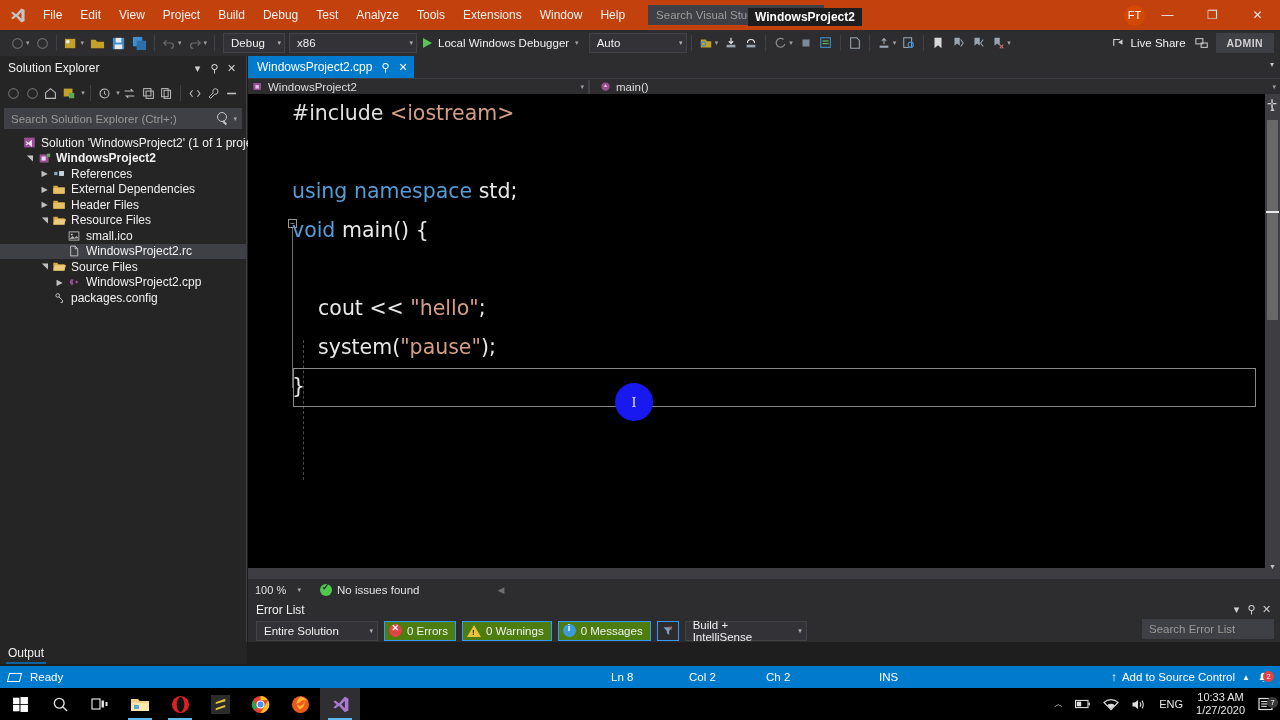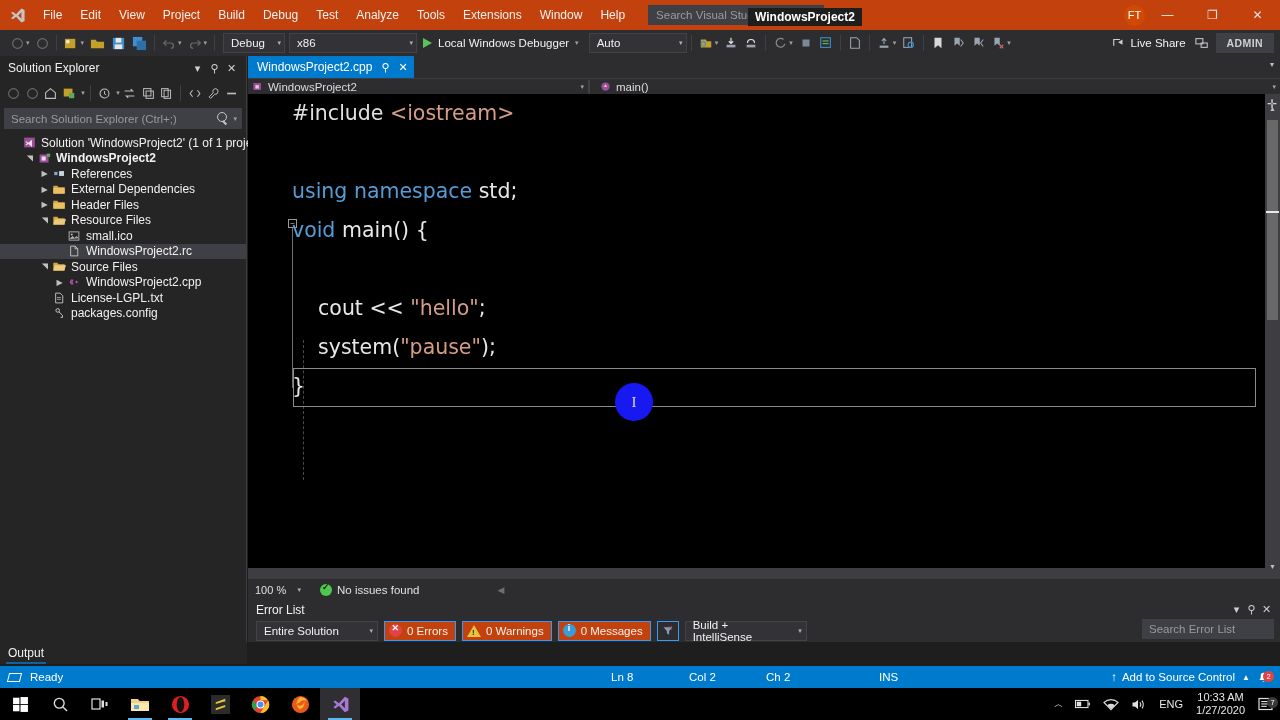--- a/index.html
+++ b/index.html
@@ -183,21 +183,21 @@
 
   
   .errlist { position:absolute; left:248px; top:600px; width:1032px; height:42px; background:#2d2d30; }
   .el-head { height:19px; display:flex; align-items:center; padding:0 6px 0 8px; }
   .el-head .t { font-size:12px; color:#f1f1f1; flex:1; }
   .el-head .hb { width:15px; text-align:center; color:#cfcfcf; font-size:11px; }
   .el-tb { height:23px; display:flex; align-items:center; padding-left:8px; gap:6px; }
   .el-combo { height:20px; background:#333337; border:1px solid #434346; display:flex;
               align-items:center; padding:0 4px 0 7px; font-size:11.5px; color:#f1f1f1; }
   .el-combo .ca { margin-left:auto; padding-left:10px; font-size:7px; color:#b0b0b0; }
-  .chip { height:20px; border:1px solid #3399ff; background:#c2410c; display:flex; align-items:center;
+  .chip { height:20px; border:1px solid #3399ff; background:#4d7c0f; display:flex; align-items:center;
           padding:0 7px 0 4px; font-size:11.5px; color:#f1f1f1; }
   .chip .ci { margin-right:5px; display:flex; align-items:center; }
   .ico-err { width:13px;height:13px;border-radius:50%;background:#e04343; position:relative; }
   .ico-err::after{content:"✕";position:absolute;left:2.5px;top:-1px;color:#fff;font-size:9px;font-weight:bold;}
   .ico-warn { width:0;height:0;border-left:7px solid transparent;border-right:7px solid transparent;border-bottom:12px solid #e8c23a; position:relative; }
   .ico-warn::after{content:"!";position:absolute;left:-2px;top:3px;color:#2b2b2b;font-size:8px;font-weight:bold;}
   .ico-msg { width:13px;height:13px;border-radius:50%;background:#3b9ad9; position:relative; }
   .ico-msg::after{content:"i";position:absolute;left:5px;top:-1px;color:#fff;font-size:9px;font-weight:bold;}
   .filter-btn { width:22px; height:20px; border:1px solid #3399ff; display:flex; align-items:center; justify-content:center; }
   .el-search { position:absolute; right:6px; top:19px; width:132px; height:20px;
@@ -625,31 +625,20 @@
             <svg width="13" height="12" viewBox="0 0 16 16">
               <path d="M4.2 4.6 2.4 8l1.8 3.4M6.2 4.6 4.4 8l1.8 3.4" stroke="#b455b4" stroke-width="1.5" fill="none"></path>
               <path d="M9 8h3.6M10.8 6.2v3.6" stroke="#b455b4" stroke-width="1.5"></path>
             </svg>
           </span>
           <span class="tlabel">WindowsProject2.cpp</span>
         </div>
         <div class="trow" style="padding-left: 38px;">
           <span class="tw"></span>
           <span class="ticon">
-            <svg width="12" height="12" viewBox="0 0 16 16">
-              <path d="M3.5 1.5h6L13 5v9.5h-9.5z" fill="none" stroke="#c8c8c8" stroke-width="1.2"></path>
-              <rect x="5.2" y="7" width="5.5" height="0.9" fill="#c8c8c8"></rect>
-              <rect x="5.2" y="9.2" width="5.5" height="0.9" fill="#c8c8c8"></rect>
-            </svg>
-          </span>
-          <span class="tlabel">License-LGPL.txt</span>
-        </div>
-        <div class="trow" style="padding-left: 38px;">
-          <span class="tw"></span>
-          <span class="ticon">
             <svg width="13" height="12" viewBox="0 0 16 16">
               <circle cx="5.6" cy="4.6" r="2.4" fill="none" stroke="#c8c8c8" stroke-width="1.3"></circle>
               <path d="M7.2 6.4 12 11.2v2.6H9.4" stroke="#c8c8c8" stroke-width="1.3" fill="none"></path>
             </svg>
           </span>
           <span class="tlabel">packages.config</span>
         </div>
       </div>
   </div>
 

